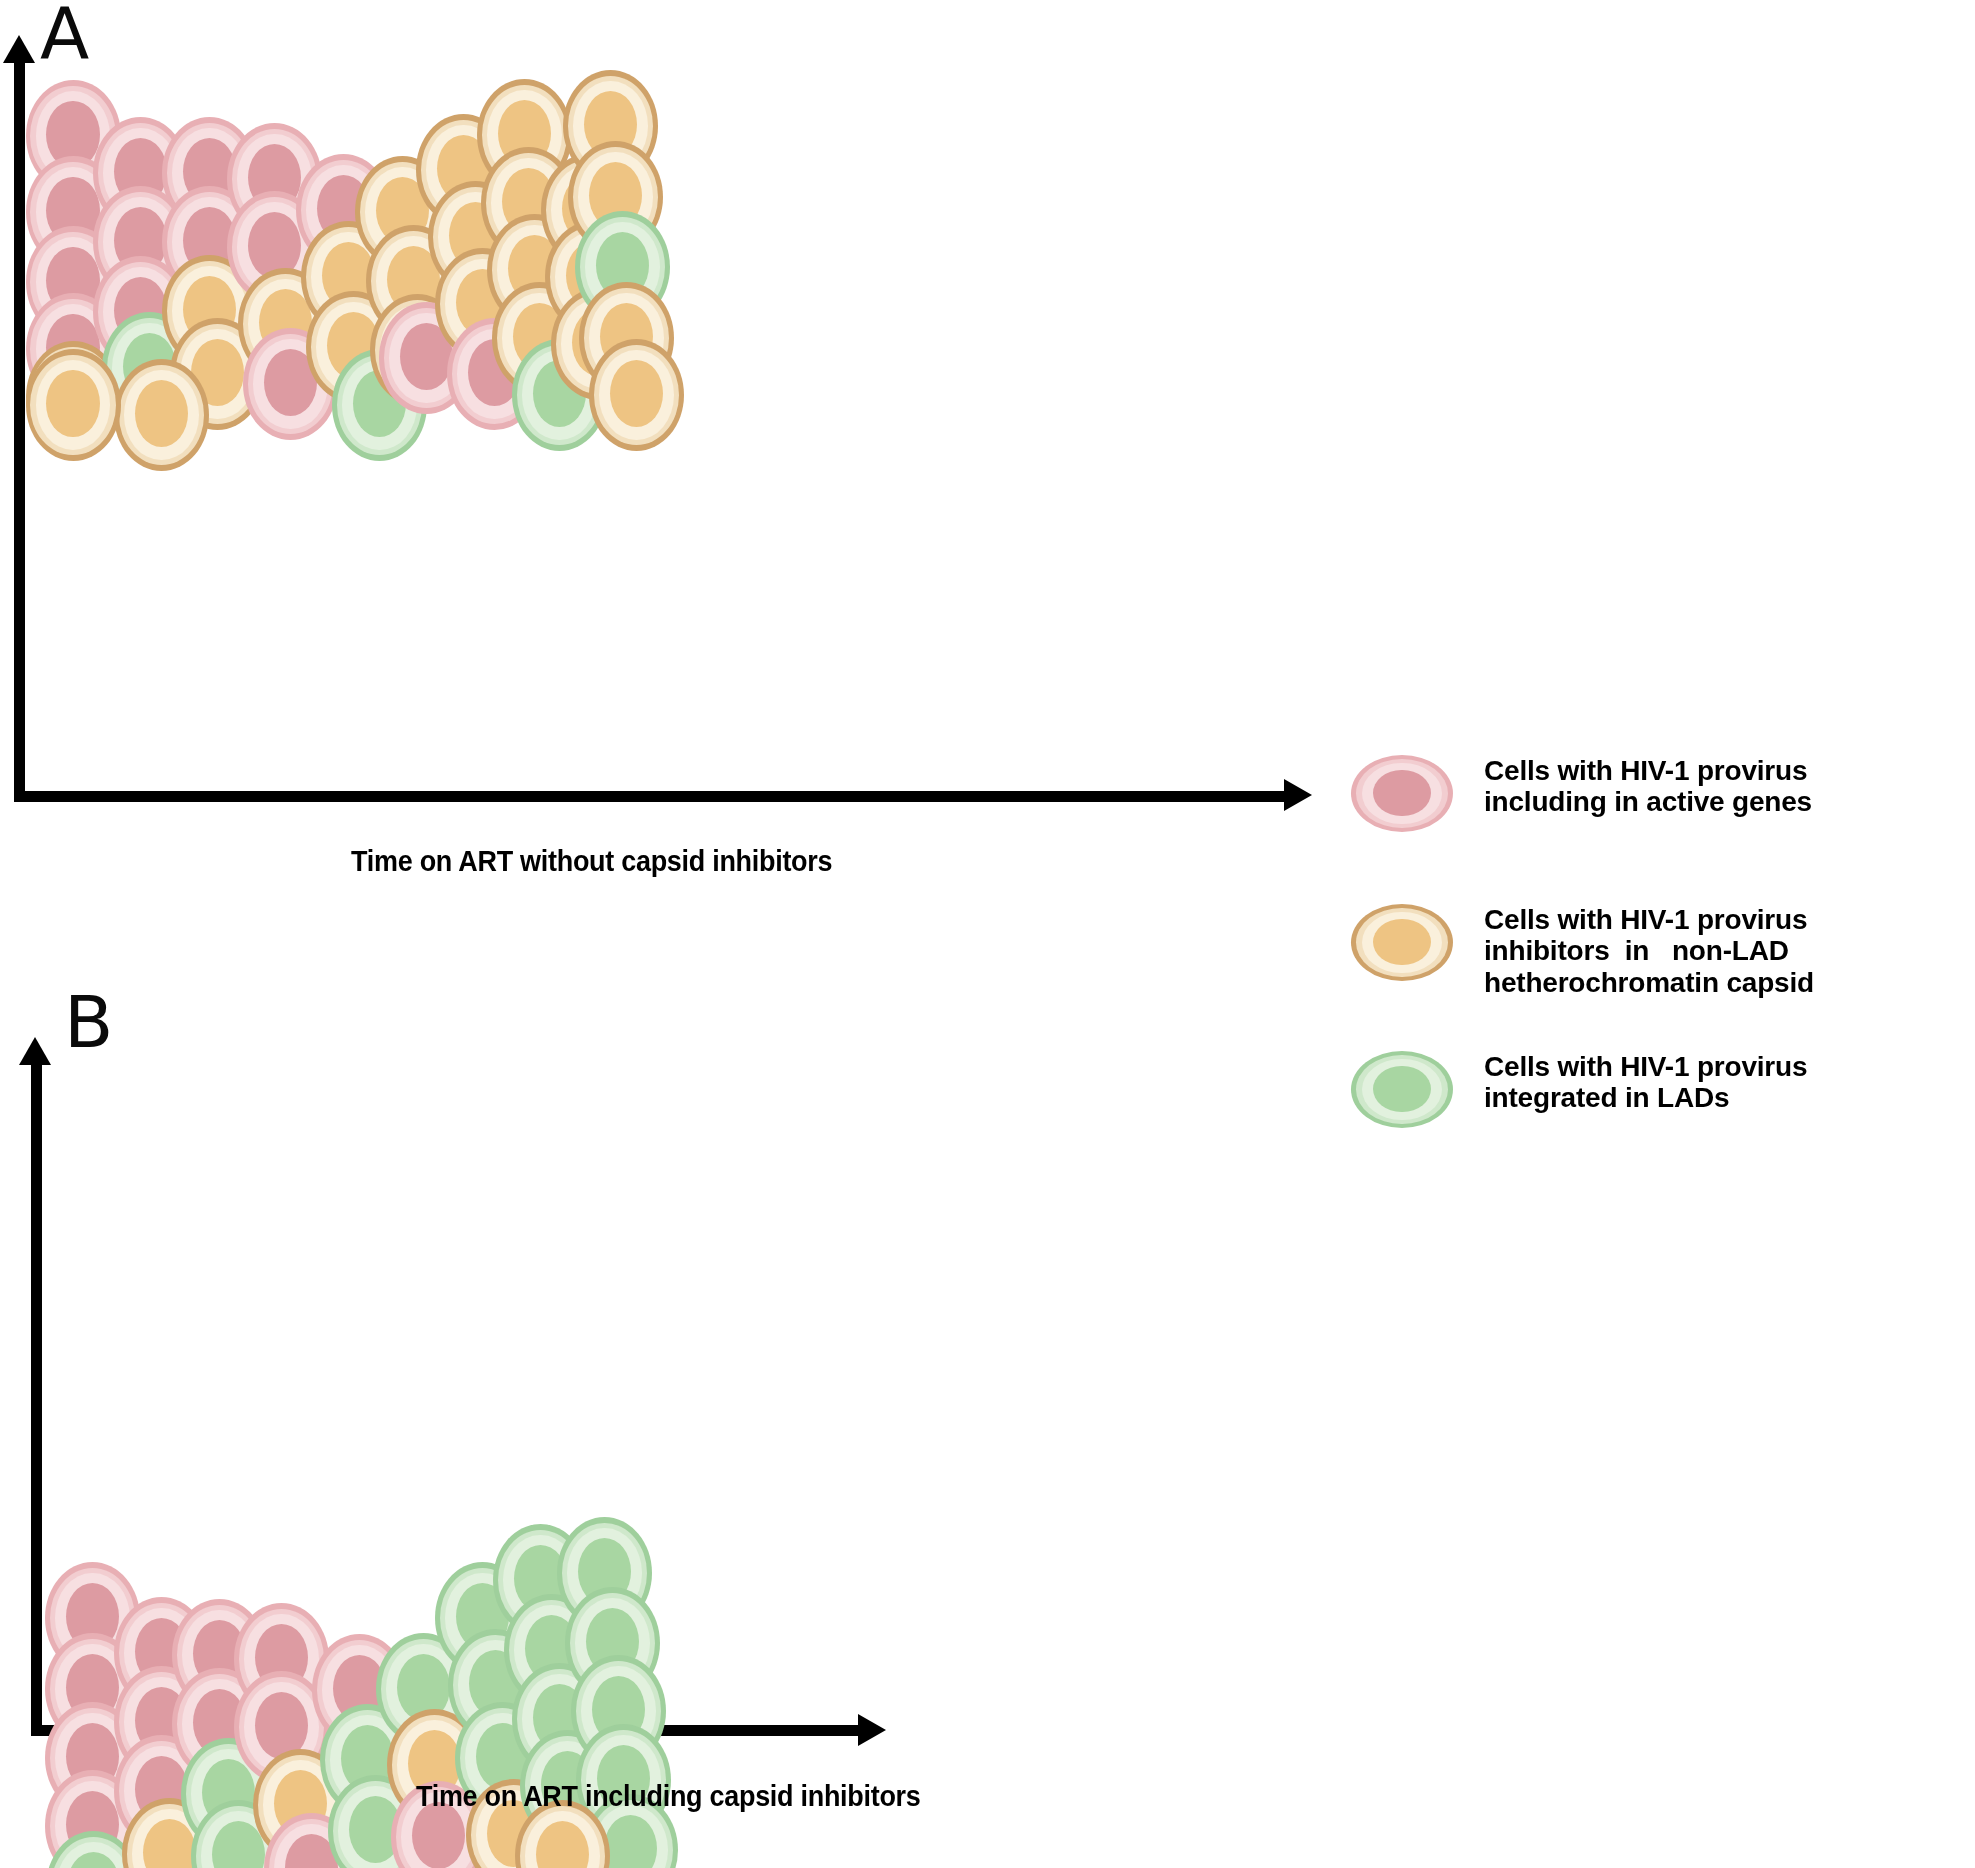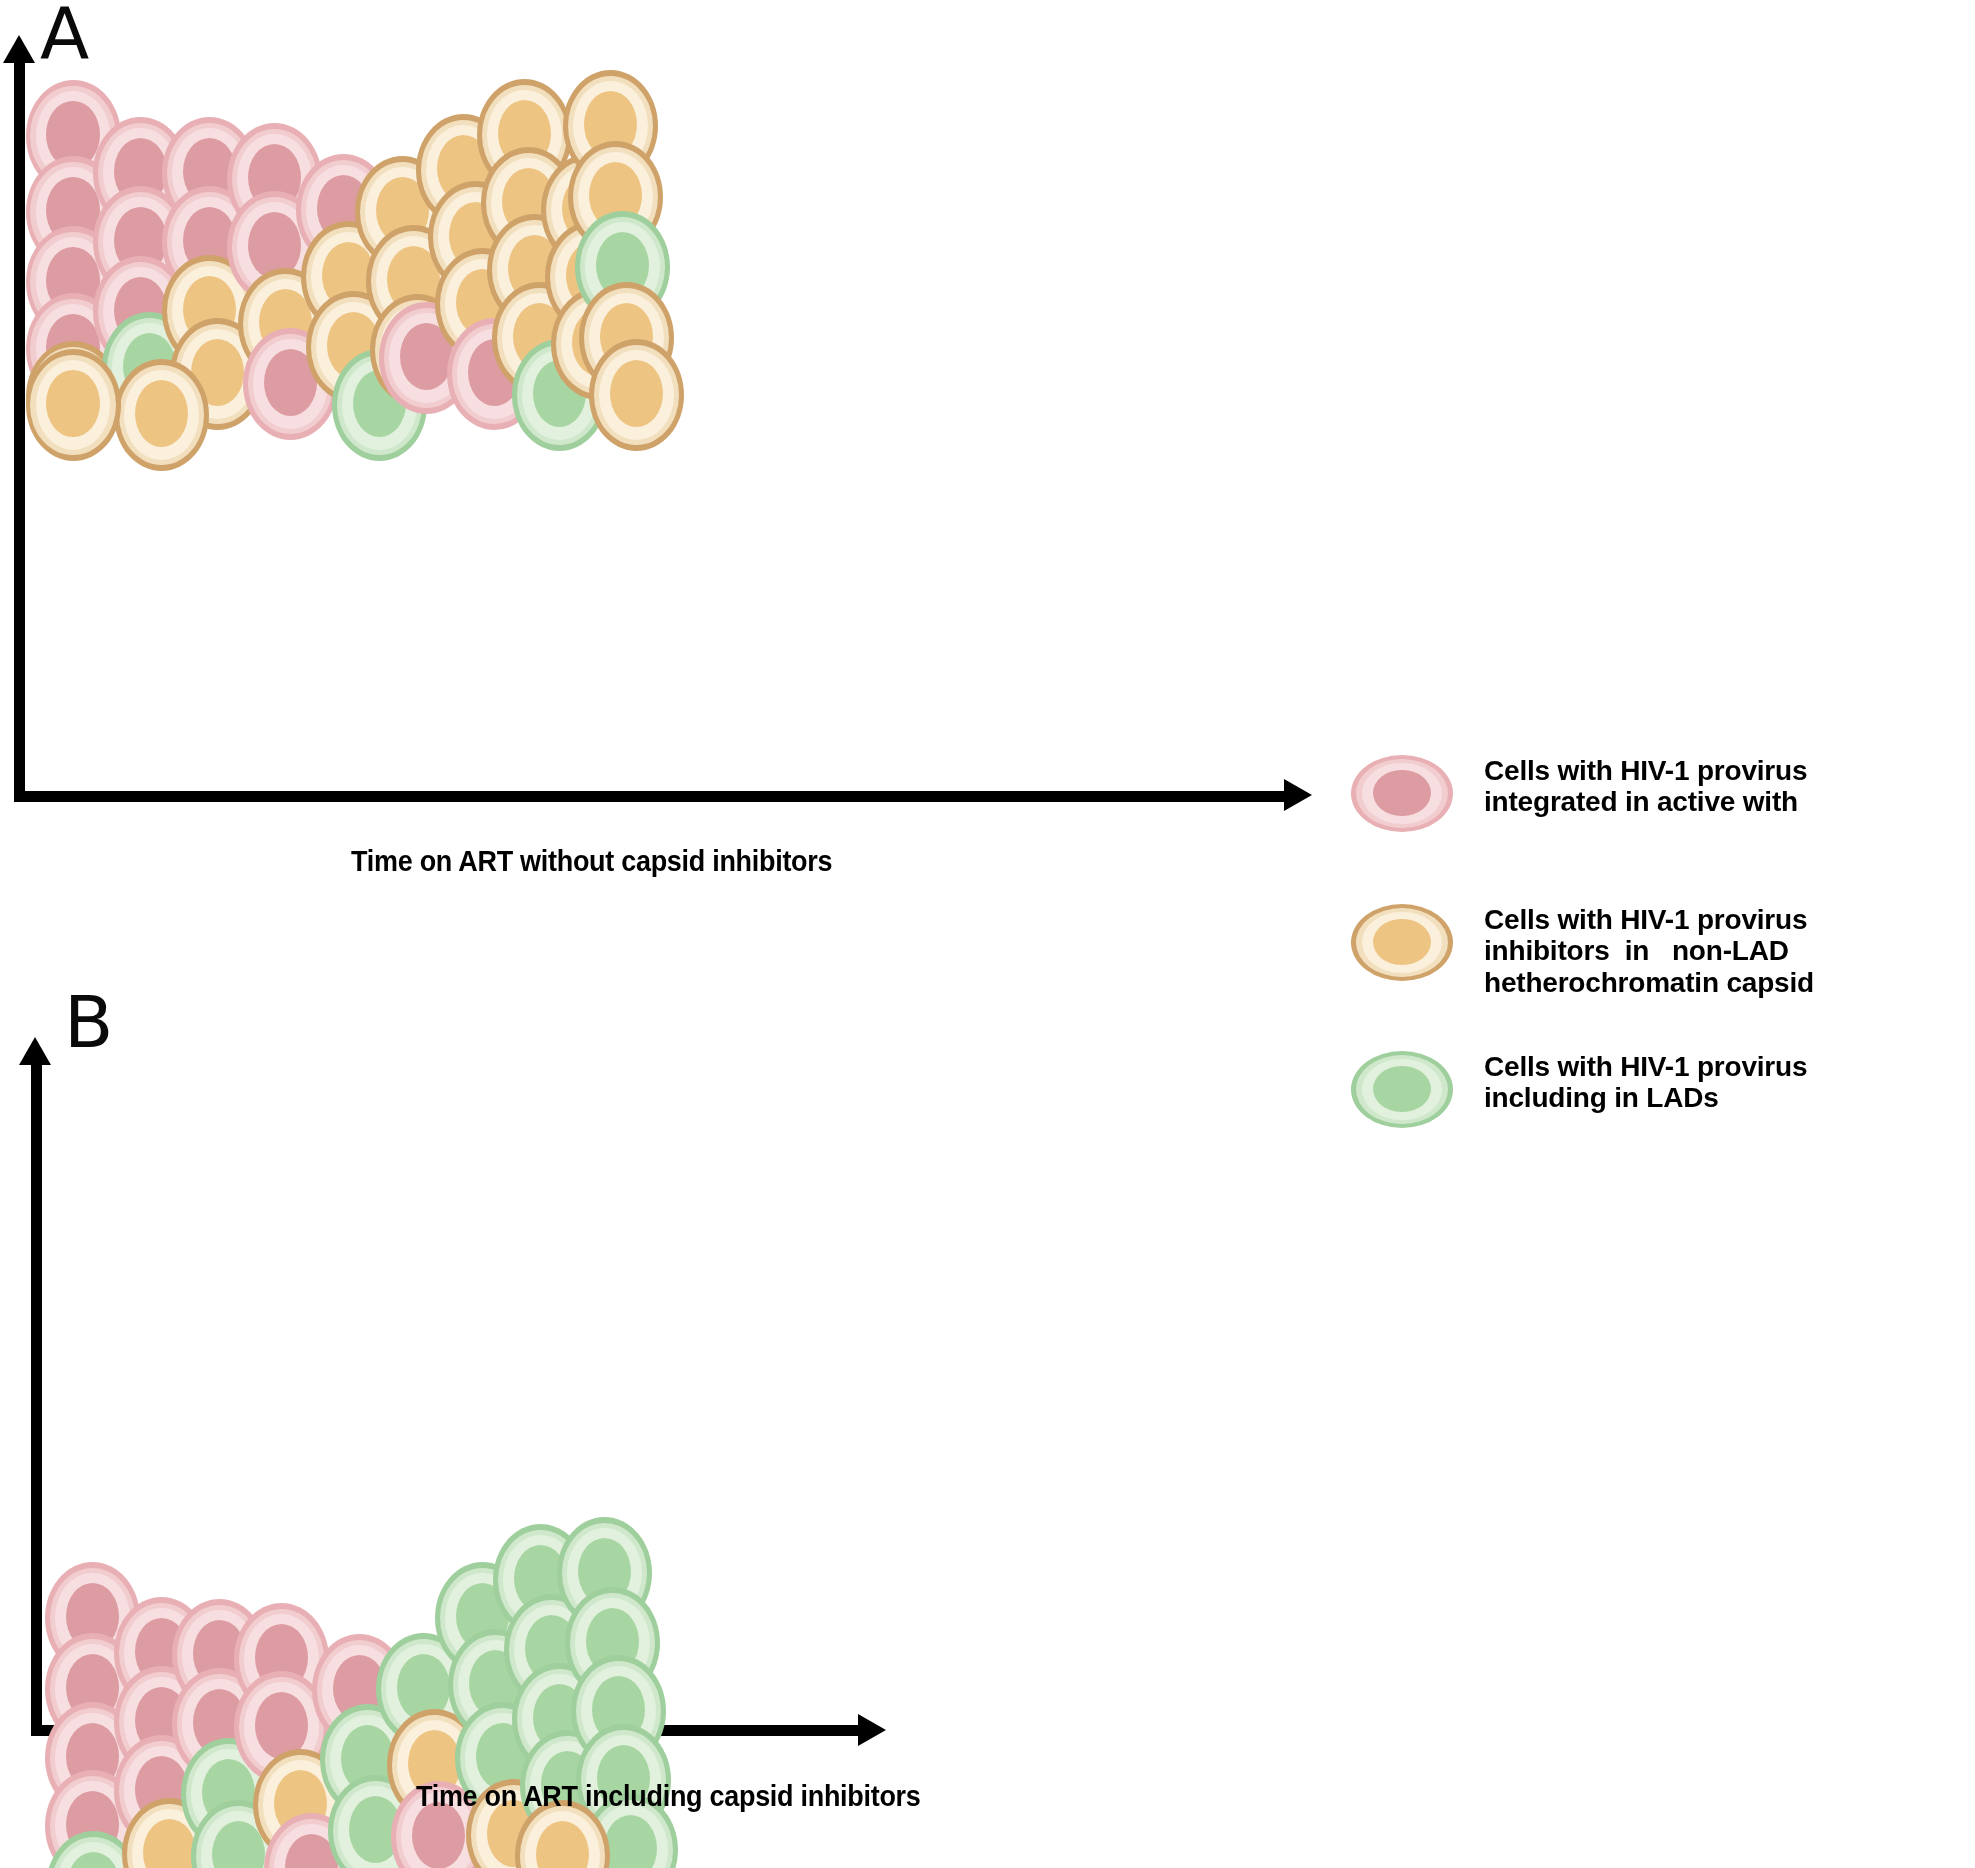--- a/index.html
+++ b/index.html
@@ -505,21 +505,21 @@
     <div class="legend-row" style="top: 0px; left: 0px;">
       <div class="legend-swatch">
         <div class="cell c-pink" style="left: 0px; top: 0px; width: 102px; height: 77px;">
           <div class="ring2"></div>
           <div class="ring3"></div>
           <div class="nuc"></div>
         </div>
       </div>
       <div class="legend-text">
         <span class="ln">Cells with HIV-1 provirus</span>
-        <span class="ln">integrated in active with</span>
+        <span class="ln">including in active genes</span>
       </div>
     </div>
     <div class="legend-row" style="top: 149px; left: 0px;">
       <div class="legend-swatch">
         <div class="cell c-orange" style="left: 0px; top: 0px; width: 102px; height: 77px;">
           <div class="ring2"></div>
           <div class="ring3"></div>
           <div class="nuc"></div>
         </div>
       </div>
@@ -532,17 +532,17 @@
     <div class="legend-row" style="top: 296px; left: 0px;">
       <div class="legend-swatch">
         <div class="cell c-green" style="left: 0px; top: 0px; width: 102px; height: 77px;">
           <div class="ring2"></div>
           <div class="ring3"></div>
           <div class="nuc"></div>
         </div>
       </div>
       <div class="legend-text">
         <span class="ln">Cells with HIV-1 provirus</span>
-        <span class="ln">including in LADs</span>
+        <span class="ln">integrated in LADs</span>
       </div>
     </div>
   </div>
 
 
 </body></html>

